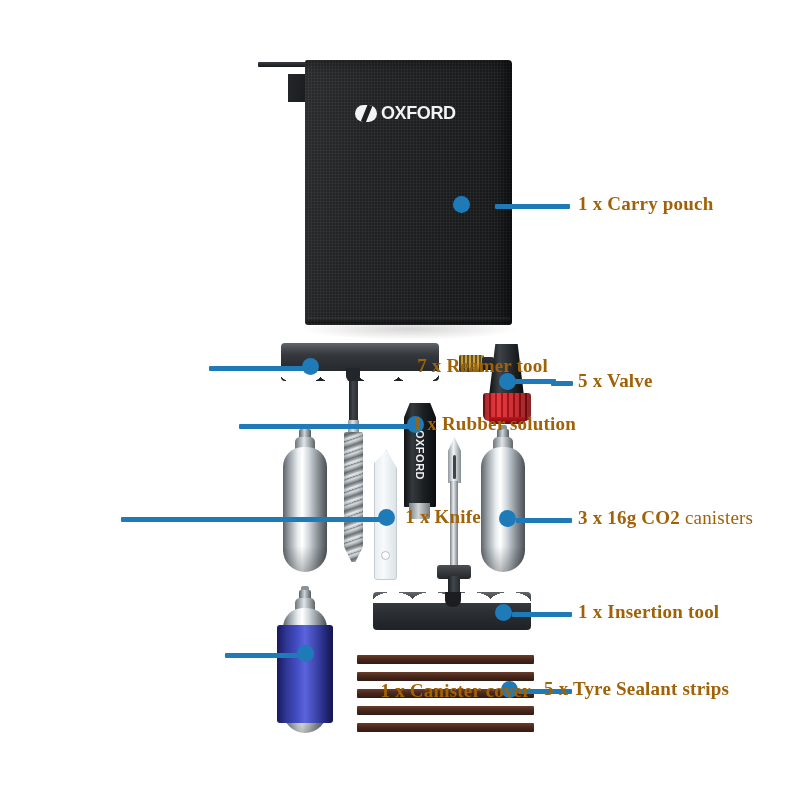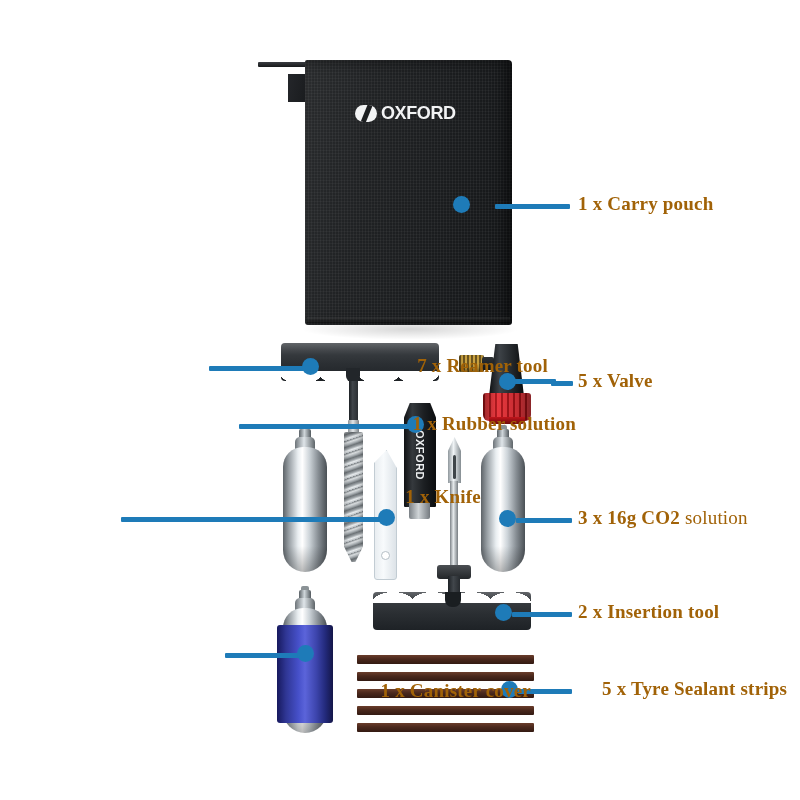--- a/index.html
+++ b/index.html
@@ -462,34 +462,34 @@
   <div id="callouts-layer">
       <div class="leader" style="left: 495px; top: 204px; width: 75px; background: rgb(30, 123, 184);"></div>
       <div class="dot" style="left: 453px; top: 196px; background: rgb(30, 123, 184);"></div>
       <div class="label right" style="top: 194px; left: 578px;">1 x Carry pouch</div>
       <div class="leader" style="left: 551px; top: 381px; width: 22px; background: rgb(30, 123, 184);"></div>
       <div class="leader" style="left: 508px; top: 379px; width: 48px; background: rgb(30, 123, 184);"></div>
       <div class="dot" style="left: 499px; top: 373px; background: rgb(30, 123, 184);"></div>
       <div class="label right" style="top: 371px; left: 578px;">5 x Valve</div>
       <div class="leader" style="left: 516px; top: 518px; width: 56px; background: rgb(30, 123, 184);"></div>
       <div class="dot" style="left: 499px; top: 510px; background: rgb(30, 123, 184);"></div>
-      <div class="label right" style="top: 508px; left: 578px;"><span>3 x 16g CO2</span><span class="soft"> solution</span></div>
+      <div class="label right" style="top: 508px; left: 578px;"><span>3 x 16g CO2</span><span class="soft"> canisters</span></div>
       <div class="leader" style="left: 512px; top: 612px; width: 60px; background: rgb(30, 123, 184);"></div>
       <div class="dot" style="left: 495px; top: 604px; background: rgb(30, 123, 184);"></div>
-      <div class="label right" style="top: 602px; left: 578px;">2 x Insertion tool</div>
+      <div class="label right" style="top: 602px; left: 578px;">1 x Insertion tool</div>
       <div class="leader" style="left: 518px; top: 689px; width: 54px; background: rgb(30, 123, 184);"></div>
       <div class="dot" style="left: 501px; top: 681px; background: rgb(30, 123, 184);"></div>
-      <div class="label right" style="top: 679px; left: 602px;">5 x Tyre Sealant strips</div>
+      <div class="label right" style="top: 679px; left: 544px;">5 x Tyre Sealant strips</div>
       <div class="leader" style="left: 209px; top: 366px; width: 101px; background: rgb(30, 123, 184);"></div>
       <div class="dot" style="left: 302px; top: 358px; background: rgb(30, 123, 184);"></div>
       <div class="label left" style="top: 356px; right: 252px;">7 x Reamer tool</div>
       <div class="leader" style="left: 239px; top: 424px; width: 176px; background: rgb(30, 123, 184);"></div>
       <div class="dot" style="left: 407px; top: 416px; background: rgb(30, 123, 184);"></div>
       <div class="label left" style="top: 414px; right: 224px;">1 x Rubber solution</div>
       <div class="leader" style="left: 121px; top: 517px; width: 265px; background: rgb(30, 123, 184);"></div>
       <div class="dot" style="left: 378px; top: 509px; background: rgb(30, 123, 184);"></div>
-      <div class="label left" style="top: 487px; right: 319px;">1 x Knife</div>
+      <div class="label left" style="top: 507px; right: 319px;">1 x Knife</div>
       <div class="leader" style="left: 225px; top: 653px; width: 80px; background: rgb(30, 123, 184);"></div>
       <div class="dot" style="left: 297px; top: 645px; background: rgb(30, 123, 184);"></div>
       <div class="label left" style="top: 681px; right: 269px;">1 x Canister cover</div>
     </div>
 
 </div>
 
 </body></html>

